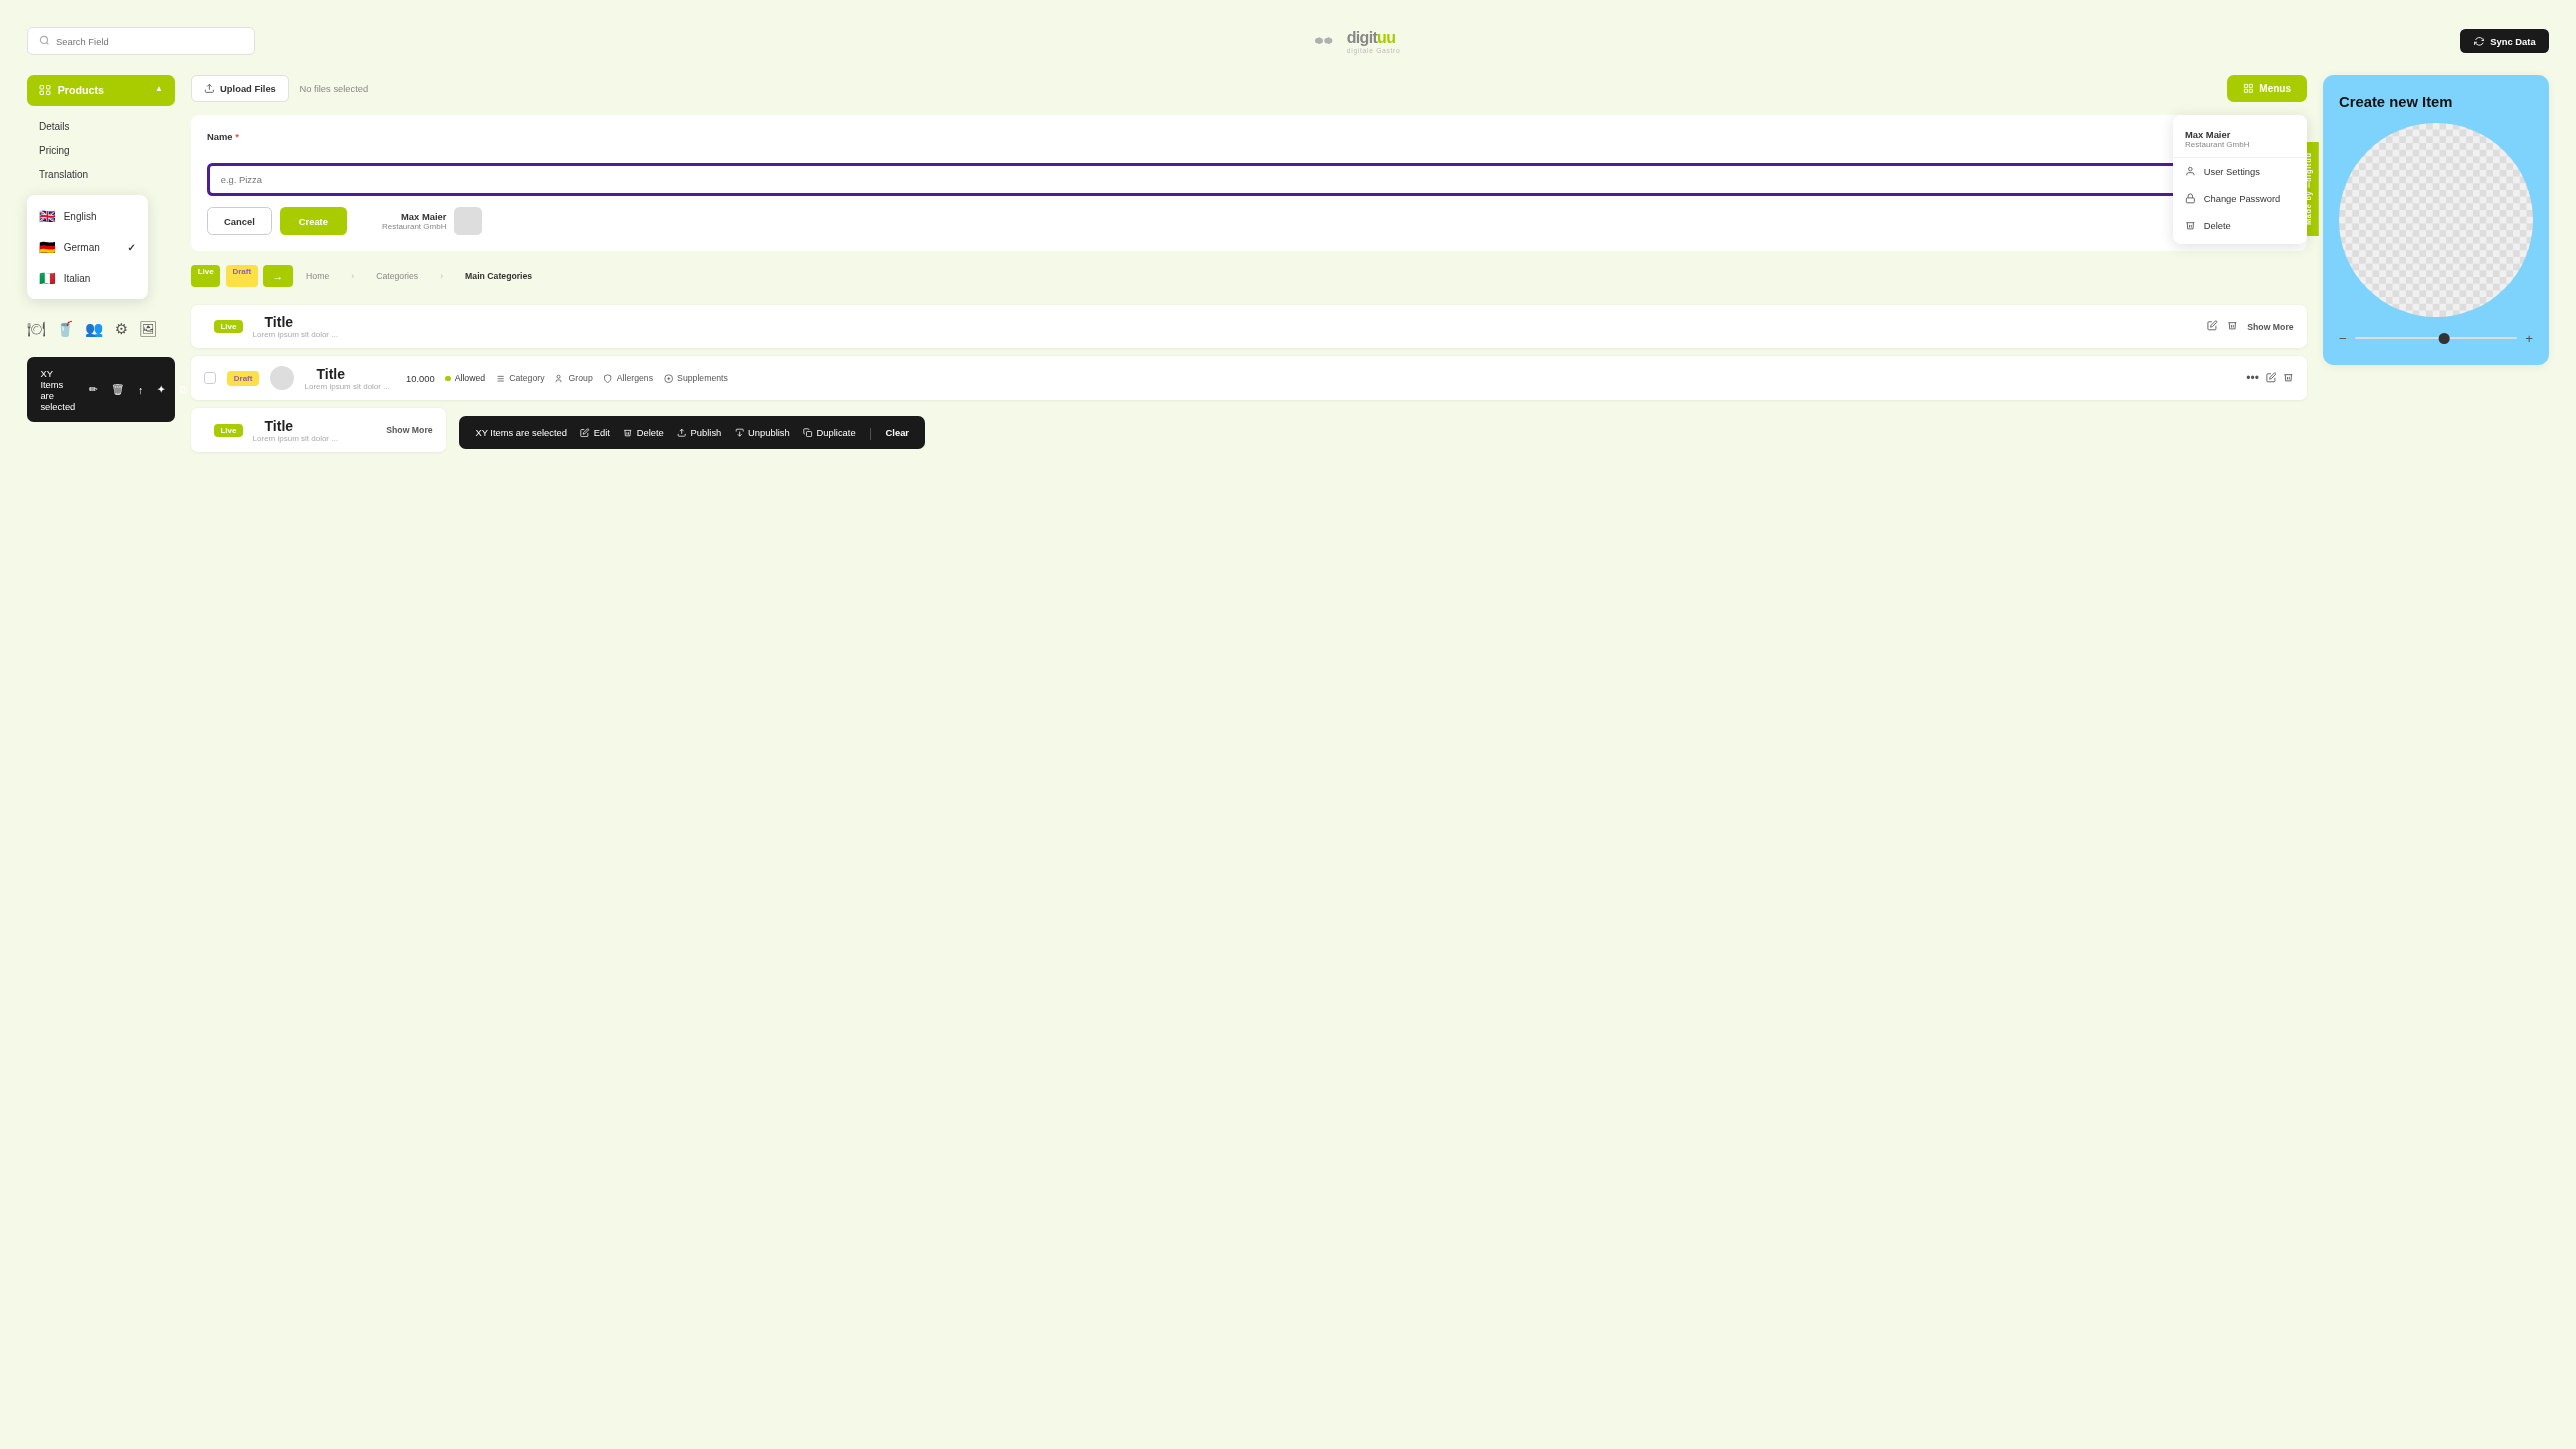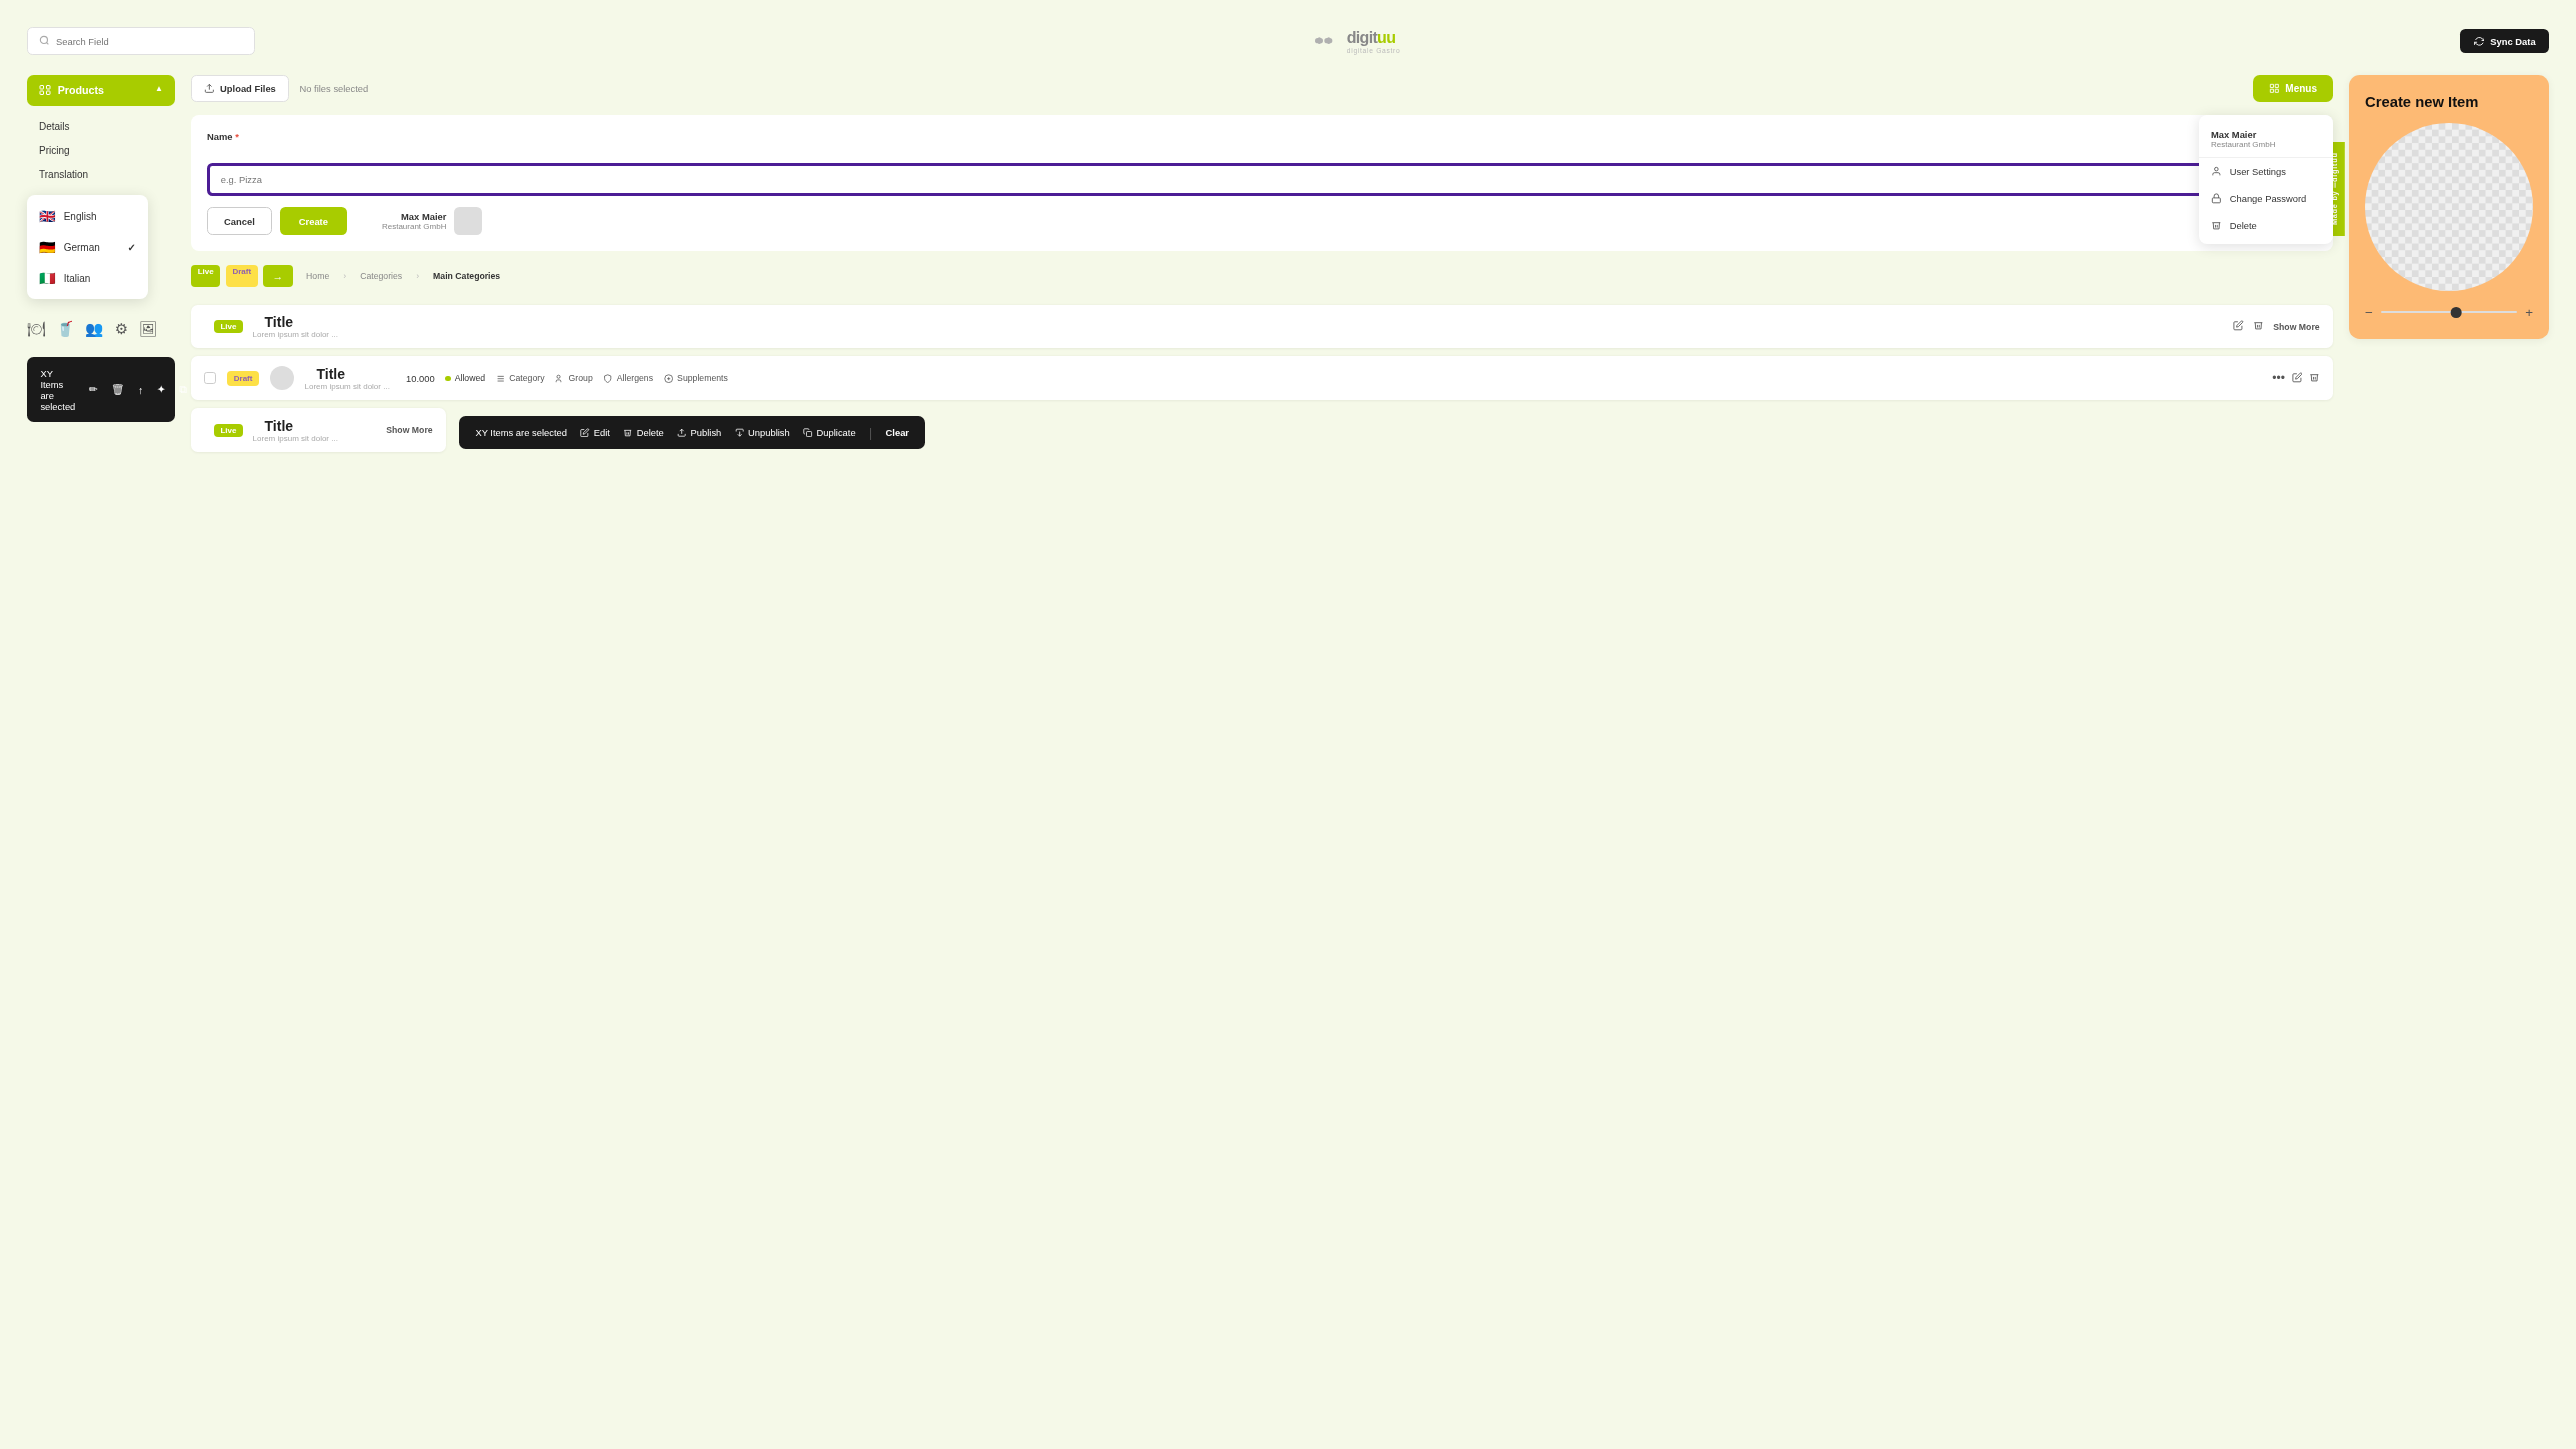--- a/index.html
+++ b/index.html
@@ -322,21 +322,21 @@
       border-radius: 4px;
       padding: 5.4px 9.4px;
       font-size: 10.7px;
       cursor: pointer;
     }
 
     
     .breadcrumb {
       display: flex;
       align-items: center;
-      gap: 14px;
+      gap: 22px;
       font-size: 8.7px;
       color: #888;
       margin-bottom: 8px;
     }
     .breadcrumb .active { color: #333; font-weight: 600; }
     .breadcrumb .sep { color: #bbb; }
 
     
     .table-row {
       display: flex;
@@ -389,23 +389,23 @@
     .more-btn {
       background: none;
       border: none;
       font-size: 12px;
       color: #555;
       cursor: pointer;
     }
 
     
     .right-panel {
-      width: 200px;
+      width: 226px;
       flex-shrink: 0;
-      background: #fdba74;
+      background: #7dd3fc;
       border-radius: 10.7px;
       padding: 19px 16px;
       box-shadow: 0 1.3px 8px rgba(0,0,0,0.06);
     }
     .panel-title {
       font-size: 14.8px;
       font-weight: 800;
       color: #111;
       margin-bottom: 13.4px;
     }

